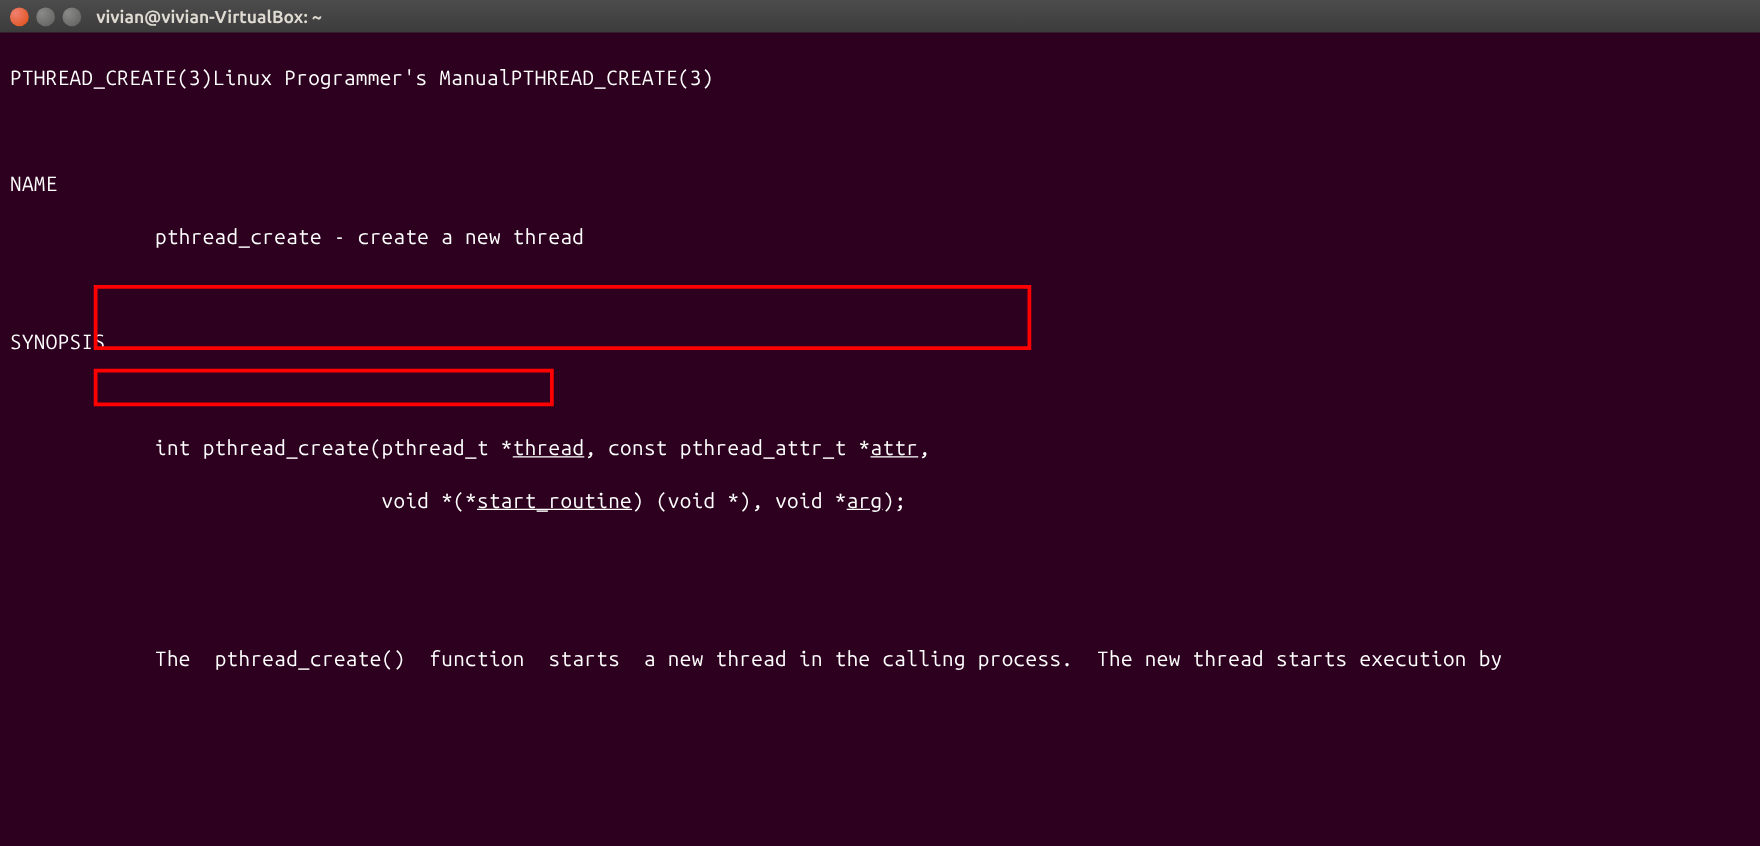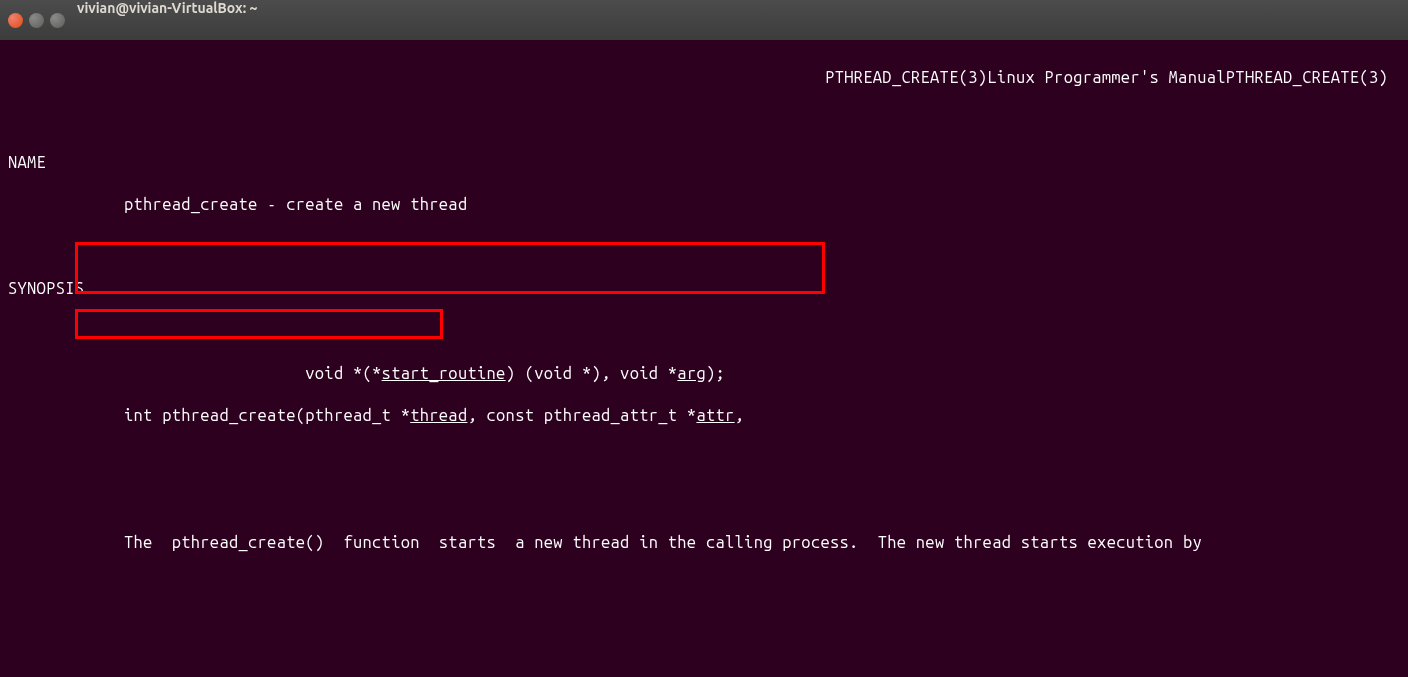--- a/index.html
+++ b/index.html
@@ -6,23 +6,24 @@
   body {
     width: 1408px;
     height: 677px;
     background: #2c001e;
     font-family: "Ubuntu Mono", "DejaVu Sans Mono", monospace;
     font-size: 16.5px;
     color: #ffffff;
     overflow: hidden;
   }
   .titlebar {
-    height: 40px;
+    height: 26px;
     background: linear-gradient(to bottom, #4c4c4c, #3c3c3c);
     display: flex;
+    align-items: center;
     padding: 0 8px;
     gap: 8px;
   }
   .window-controls {
     display: flex;
     gap: 6px;
     align-items: center;
   }
   .window-btn {
     width: 15px;
@@ -44,21 +45,21 @@
     margin-left: 4px;
   }
   .terminal {
     padding: 6px 8px 8px 8px;
     white-space: pre;
     line-height: 1.28;
     letter-spacing: 0.3px;
   }
   .header-row {
     display: flex;
-    justify-content: flex-end;
+    justify-content: flex-start;
     width: 1380px;
   }
   .bold { font-weight: normal; }
   .ul { text-decoration: underline; }
   .indent1 { margin-left: 116px; }
   .redbox1 {
     position: absolute;
     left: 75px;
     top: 202px;
     width: 750px;
@@ -90,22 +91,22 @@
 </div>
 
 <div class="terminal content-block">
 <div class="header-row"><span>PTHREAD_CREATE(3)</span><span>Linux Programmer's Manual</span><span>PTHREAD_CREATE(3)</span></div>
 <div>&nbsp;</div>
 <div class="bold">NAME</div>
 <div class="indent1">pthread_create - create a new thread</div>
 <div>&nbsp;</div>
 <div class="bold">SYNOPSIS</div>
 <div>&nbsp;</div>
+<div class="indent1"><span class="bold">int pthread_create(pthread_t *</span><span class="bold ul">thread</span><span class="bold">, const pthread_attr_t *</span><span class="bold ul">attr</span><span class="bold">,</span></div>
 <div class="indent1"><span class="bold">                   void *(*</span><span class="bold ul">start_routine</span><span class="bold">) (void *), void *</span><span class="bold ul">arg</span><span class="bold">);</span></div>
-<div class="indent1"><span class="bold">int pthread_create(pthread_t *</span><span class="bold ul">thread</span><span class="bold">, const pthread_attr_t *</span><span class="bold ul">attr</span><span class="bold">,</span></div>
 <div>&nbsp;</div>
 <div>&nbsp;</div>
 <div class="indent1"><span>The  </span><span class="bold">pthread_create</span><span>()  function  starts  a new thread in the calling process.  The new thread starts execution by</span></div>
 
 
 
 
 
 
 

